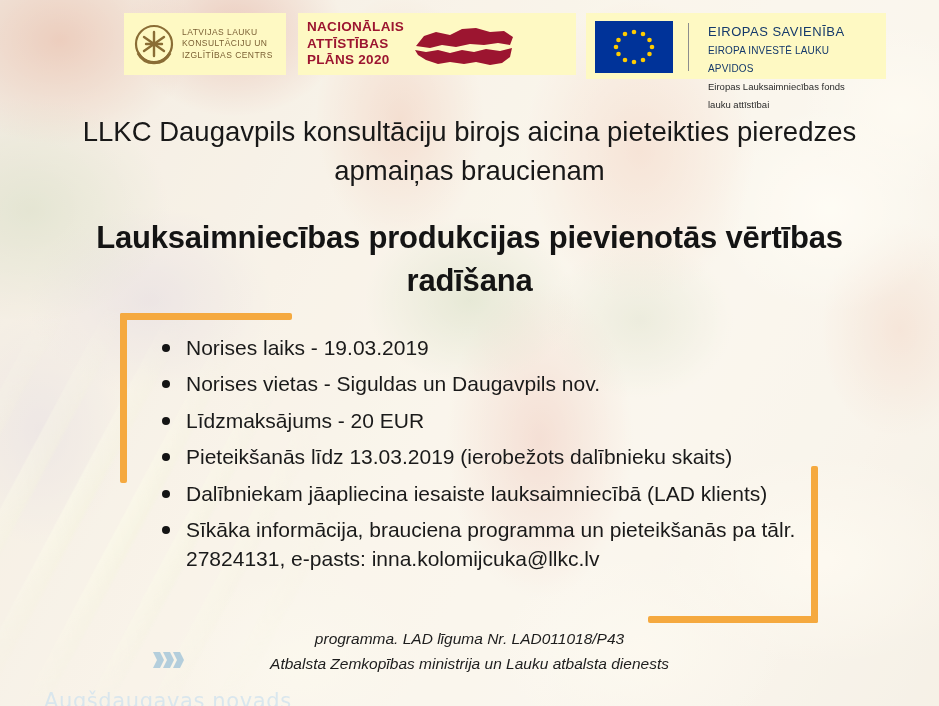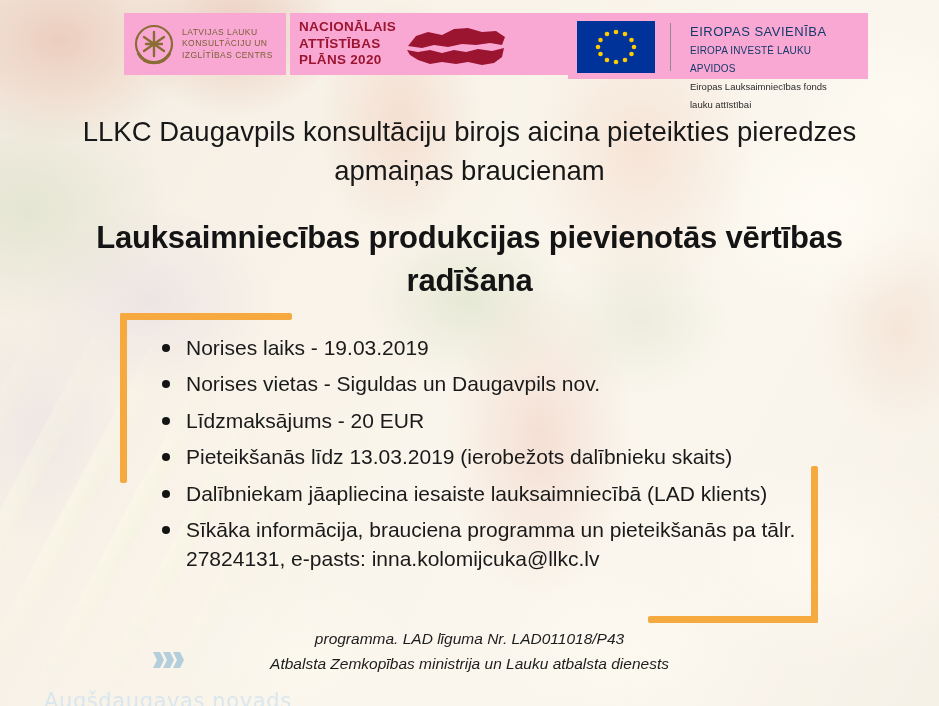--- a/index.html
+++ b/index.html
@@ -103,28 +103,28 @@
   .logo-strip {
     position: absolute;
     z-index: 3;
     top: 13px;
     left: 124px;
     display: flex;
     align-items: stretch;
     gap: 0;
   }
   .logo-card {
-    background: #f9a8d4;
+    background: #fef9c3;
     display: flex;
     align-items: center;
     padding: 6px 9px;
   }
   .logo-llkc { width: 162px; height: 62px; gap: 7px; }
-  .logo-nap  { width: 278px; height: 62px; gap: 6px; margin-left: 4px; padding-right: 12px; }
-  .logo-eu   { width: 300px; height: 66px; gap: 9px; align-items: flex-start; padding-top: 8px; }
+  .logo-nap  { width: 278px; height: 62px; gap: 6px; margin-left: 12px; padding-right: 12px; }
+  .logo-eu   { width: 300px; height: 66px; gap: 9px; margin-left: 10px; align-items: flex-start; padding-top: 8px; }
 
   .llkc-mark { width: 42px; height: 42px; flex: 0 0 42px; }
   .llkc-text {
     font-size: 8.5px;
     line-height: 1.3;
     letter-spacing: .45px;
     color: #7a5f33;
     font-family: "Liberation Sans", sans-serif;
   }
 

